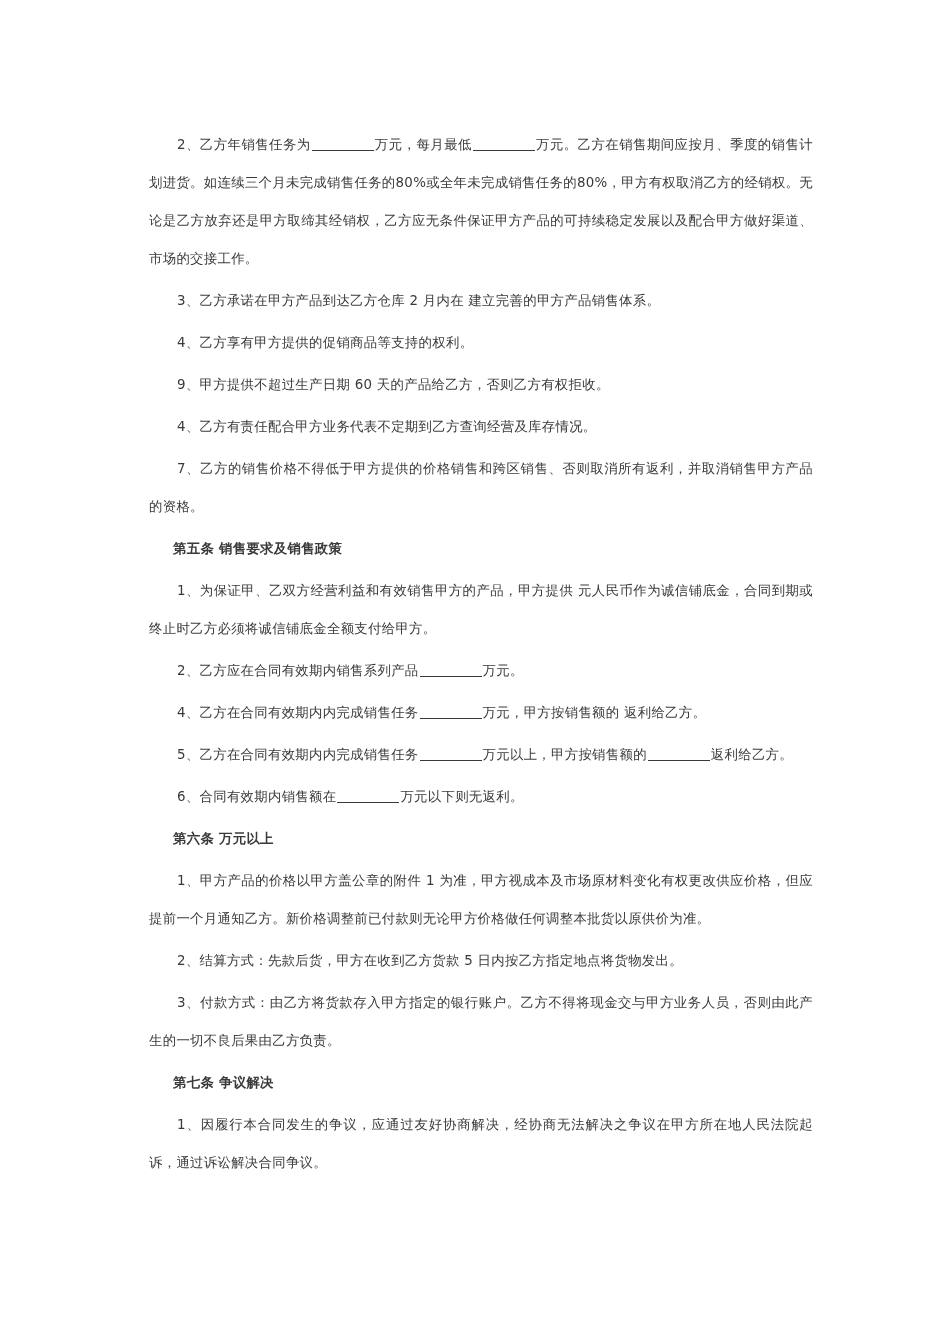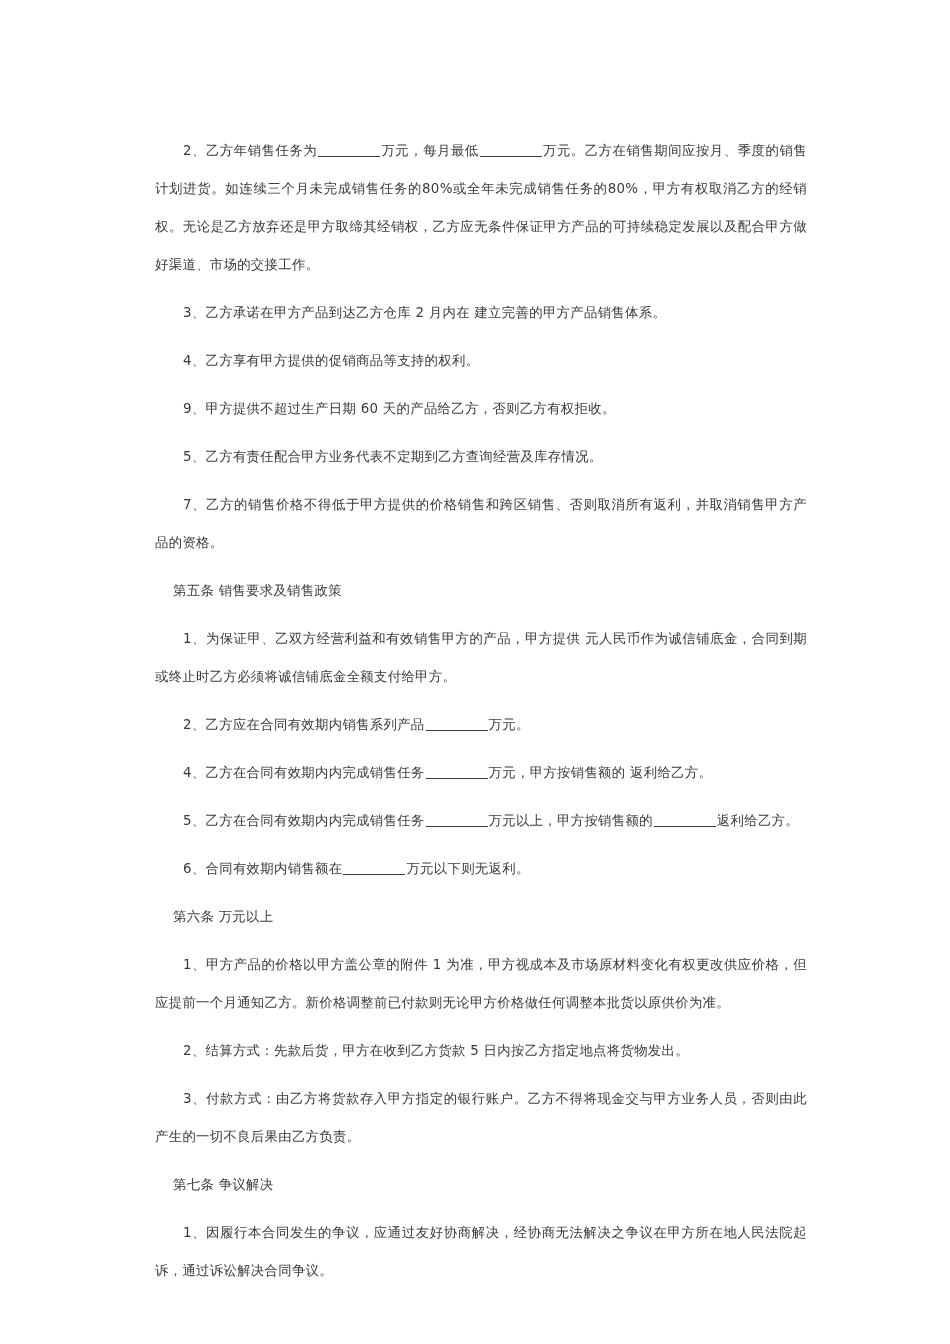--- a/index.html
+++ b/index.html
@@ -18,48 +18,49 @@
       left: 145px;
       top: 122px;
       width: 672px;
       color: #3a3a3a;
       font-family: "DejaVu Sans", "Liberation Sans", sans-serif;
       font-size: 13.4px;
       line-height: 38px;
       letter-spacing: 0.3px;
     }
     .para {
-      margin: 10px;
+      margin: 4px;
       text-indent: 28px;
       text-align: justify;
     }
     .heading {
       margin: 0;
       text-indent: 28px;
+      font-weight: bold;
     }
     .blank {
       display: inline-block;
       width: 62px;
       border-bottom: 1px solid #3a3a3a;
       height: 14px;
       vertical-align: -2px;
       margin: 0 1px;
     }
   </style>
 </head>
 <body>
 
 <div class="page">
 
   <p class="para"><span>2、乙方年销售任务为</span><span class="blank"></span><span>万元，每月最低</span><span class="blank"></span><span>万元。乙方在销售期间应按月、季度的销售计划进货。如连续三个月未完成销售任务的80%或全年未完成销售任务的80%，甲方有权取消乙方的经销权。无论是乙方放弃还是甲方取缔其经销权，乙方应无条件保证甲方产品的可持续稳定发展以及配合甲方做好渠道、市场的交接工作。</span></p>
 
   <p class="para">3、乙方承诺在甲方产品到达乙方仓库 2 月内在 建立完善的甲方产品销售体系。</p>
   <p class="para">4、乙方享有甲方提供的促销商品等支持的权利。</p>
   <p class="para">9、甲方提供不超过生产日期 60 天的产品给乙方，否则乙方有权拒收。</p>
-  <p class="para">5、乙方有责任配合甲方业务代表不定期到乙方查询经营及库存情况。</p>
+  <p class="para">4、乙方有责任配合甲方业务代表不定期到乙方查询经营及库存情况。</p>
   <p class="para">7、乙方的销售价格不得低于甲方提供的价格销售和跨区销售、否则取消所有返利，并取消销售甲方产品的资格。</p>
 
   <p class="heading">第五条 销售要求及销售政策</p>
 
   <p class="para"><span>1、为保证甲、乙双方经营利益和有效销售甲方的产品，甲方提供 元人民币作为诚信铺底金，合同到期或终止时乙方必须将诚信铺底金全额支付给甲方。</span></p>
 
   <p class="para"><span>2、乙方应在合同有效期内销售系列产品</span><span class="blank"></span><span>万元。</span></p>
 
   <p class="para"><span>4、乙方在合同有效期内内完成销售任务</span><span class="blank"></span><span>万元，甲方按销售额的 返利给乙方。</span></p>
 

